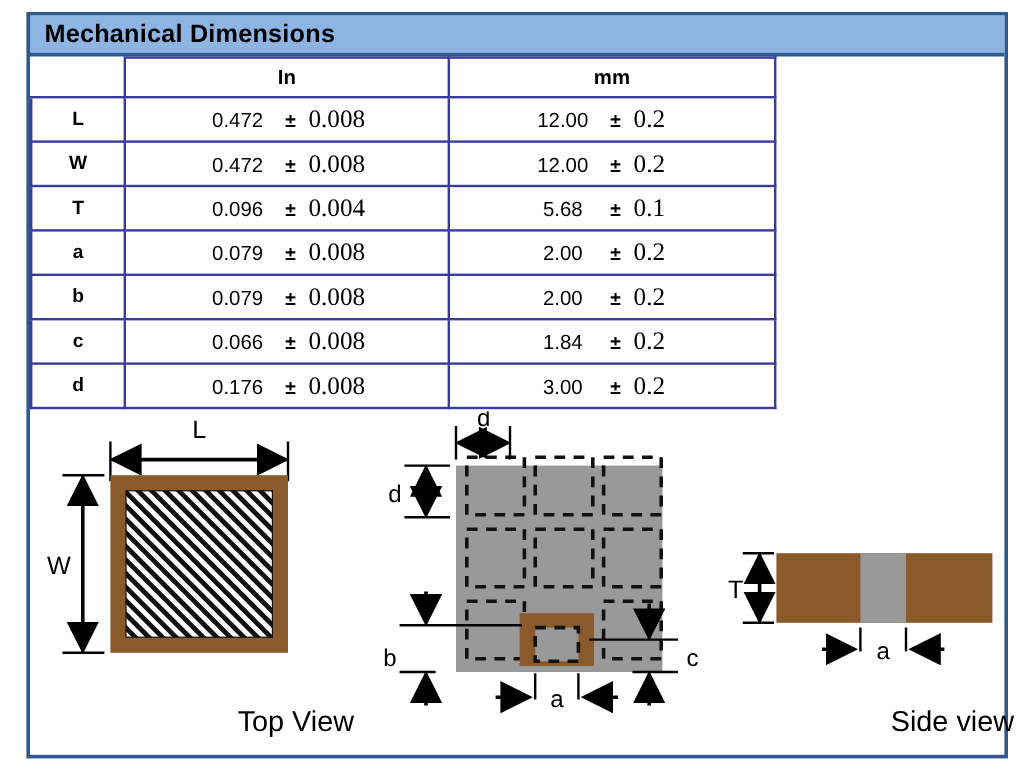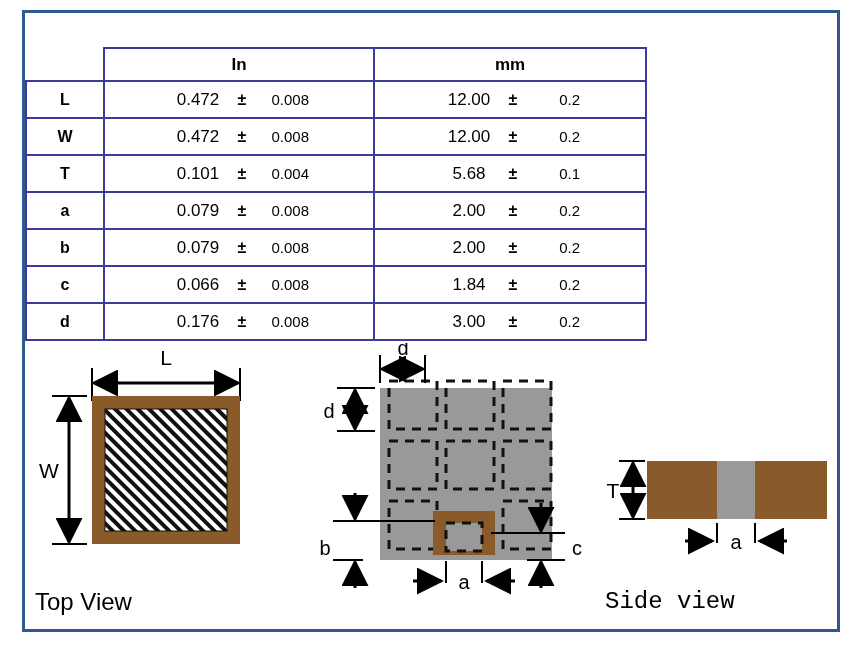--- a/index.html
+++ b/index.html
@@ -21,33 +21,36 @@
   table.dim col.c2{width:270px;}
   table.dim col.c3{width:272px;}
   table.dim th,table.dim td{border:2px solid #3B3B9E;height:35px;text-align:center;
             font-size:17px;font-weight:bold;padding:0;background:#fff;}
   table.dim tr.head th{height:31px;font-size:17px;margin-left:23px;}
   table.dim th.blank{border-top:none;border-left:none;}
   table.dim td.sym{font-size:16px;font-weight:bold;}
   .num{display:inline-block;min-width:58px;text-align:center;font-weight:normal;
        font-size:17px;}
   .pm{display:inline-block;width:30px;text-align:center;font-weight:bold;font-size:16px;}
-  .tol{display:inline-block;min-width:52px;text-align:right;font-weight:normal;font-size:15px;}
+  .tol{display:inline-block;min-width:52px;text-align:left;font-weight:normal;font-size:21px;font-family:Liberation Serif, serif;}
 
   
   .draw{position:absolute;left:0;top:330px;width:100%;height:285px;}
-  .cap{position:absolute;font-size:24px;color:#000;text-align:left;}
+  .cap{position:absolute;font-size:24px;color:#000;text-align:right;}
 
   svg{display:block;}
 </style>
 </head>
 <body>
 
 <div class="frame">
 
+  <div class="title-bar">
+    <span>Mechanical Dimensions</span>
+  </div>
 
   <table class="dim">
     <colgroup>
         <col class="c1">
         <col class="c2">
         <col class="c3">
       </colgroup>
     <thead>
       <tr class="head">
         <th class="blank"></th>
@@ -61,21 +64,21 @@
           <td><span class="num">0.472</span><span class="pm">±</span><span class="tol">0.008</span></td>
           <td><span class="num">12.00</span><span class="pm">±</span><span class="tol">0.2</span></td>
         </tr>
         <tr>
           <td class="sym">W</td>
           <td><span class="num">0.472</span><span class="pm">±</span><span class="tol">0.008</span></td>
           <td><span class="num">12.00</span><span class="pm">±</span><span class="tol">0.2</span></td>
         </tr>
         <tr>
           <td class="sym">T</td>
-          <td><span class="num">0.101</span><span class="pm">±</span><span class="tol">0.004</span></td>
+          <td><span class="num">0.096</span><span class="pm">±</span><span class="tol">0.004</span></td>
           <td><span class="num">5.68</span><span class="pm">±</span><span class="tol">0.1</span></td>
         </tr>
         <tr>
           <td class="sym">a</td>
           <td><span class="num">0.079</span><span class="pm">±</span><span class="tol">0.008</span></td>
           <td><span class="num">2.00</span><span class="pm">±</span><span class="tol">0.2</span></td>
         </tr>
         <tr>
           <td class="sym">b</td>
           <td><span class="num">0.079</span><span class="pm">±</span><span class="tol">0.008</span></td>
@@ -181,16 +184,16 @@
       <line x1="14" y1="176" x2="40" y2="176" stroke="#000" stroke-width="2"></line>
       <line x1="28" y1="120" x2="28" y2="174" stroke="#000" stroke-width="3" marker-start="url(#arrL)" marker-end="url(#arrR)"></line>
       <text x="8" y="155" font-size="21" text-anchor="middle" fill="#000" font-family="Liberation Sans, sans-serif">T</text>
 
       <line x1="112" y1="180" x2="112" y2="200" stroke="#000" stroke-width="2"></line>
       <line x1="150" y1="180" x2="150" y2="200" stroke="#000" stroke-width="2"></line>
       <text x="131" y="206" font-size="20" text-anchor="middle" fill="#000" font-family="Liberation Sans, sans-serif">a</text>
       <line x1="80" y1="198" x2="107" y2="198" stroke="#000" stroke-width="3" marker-end="url(#arrR)"></line>
       <line x1="182" y1="198" x2="155" y2="198" stroke="#000" stroke-width="3" marker-end="url(#arrR)"></line>
     </svg>
-    <div class="cap" style="left:580px;top:245px;width:240px;font-family:Liberation Mono, monospace;">Side view</div>
+    <div class="cap" style="left:580px;top:245px;width:240px;">Side view</div>
 
   </div>
 </div>
 
 </body></html>

